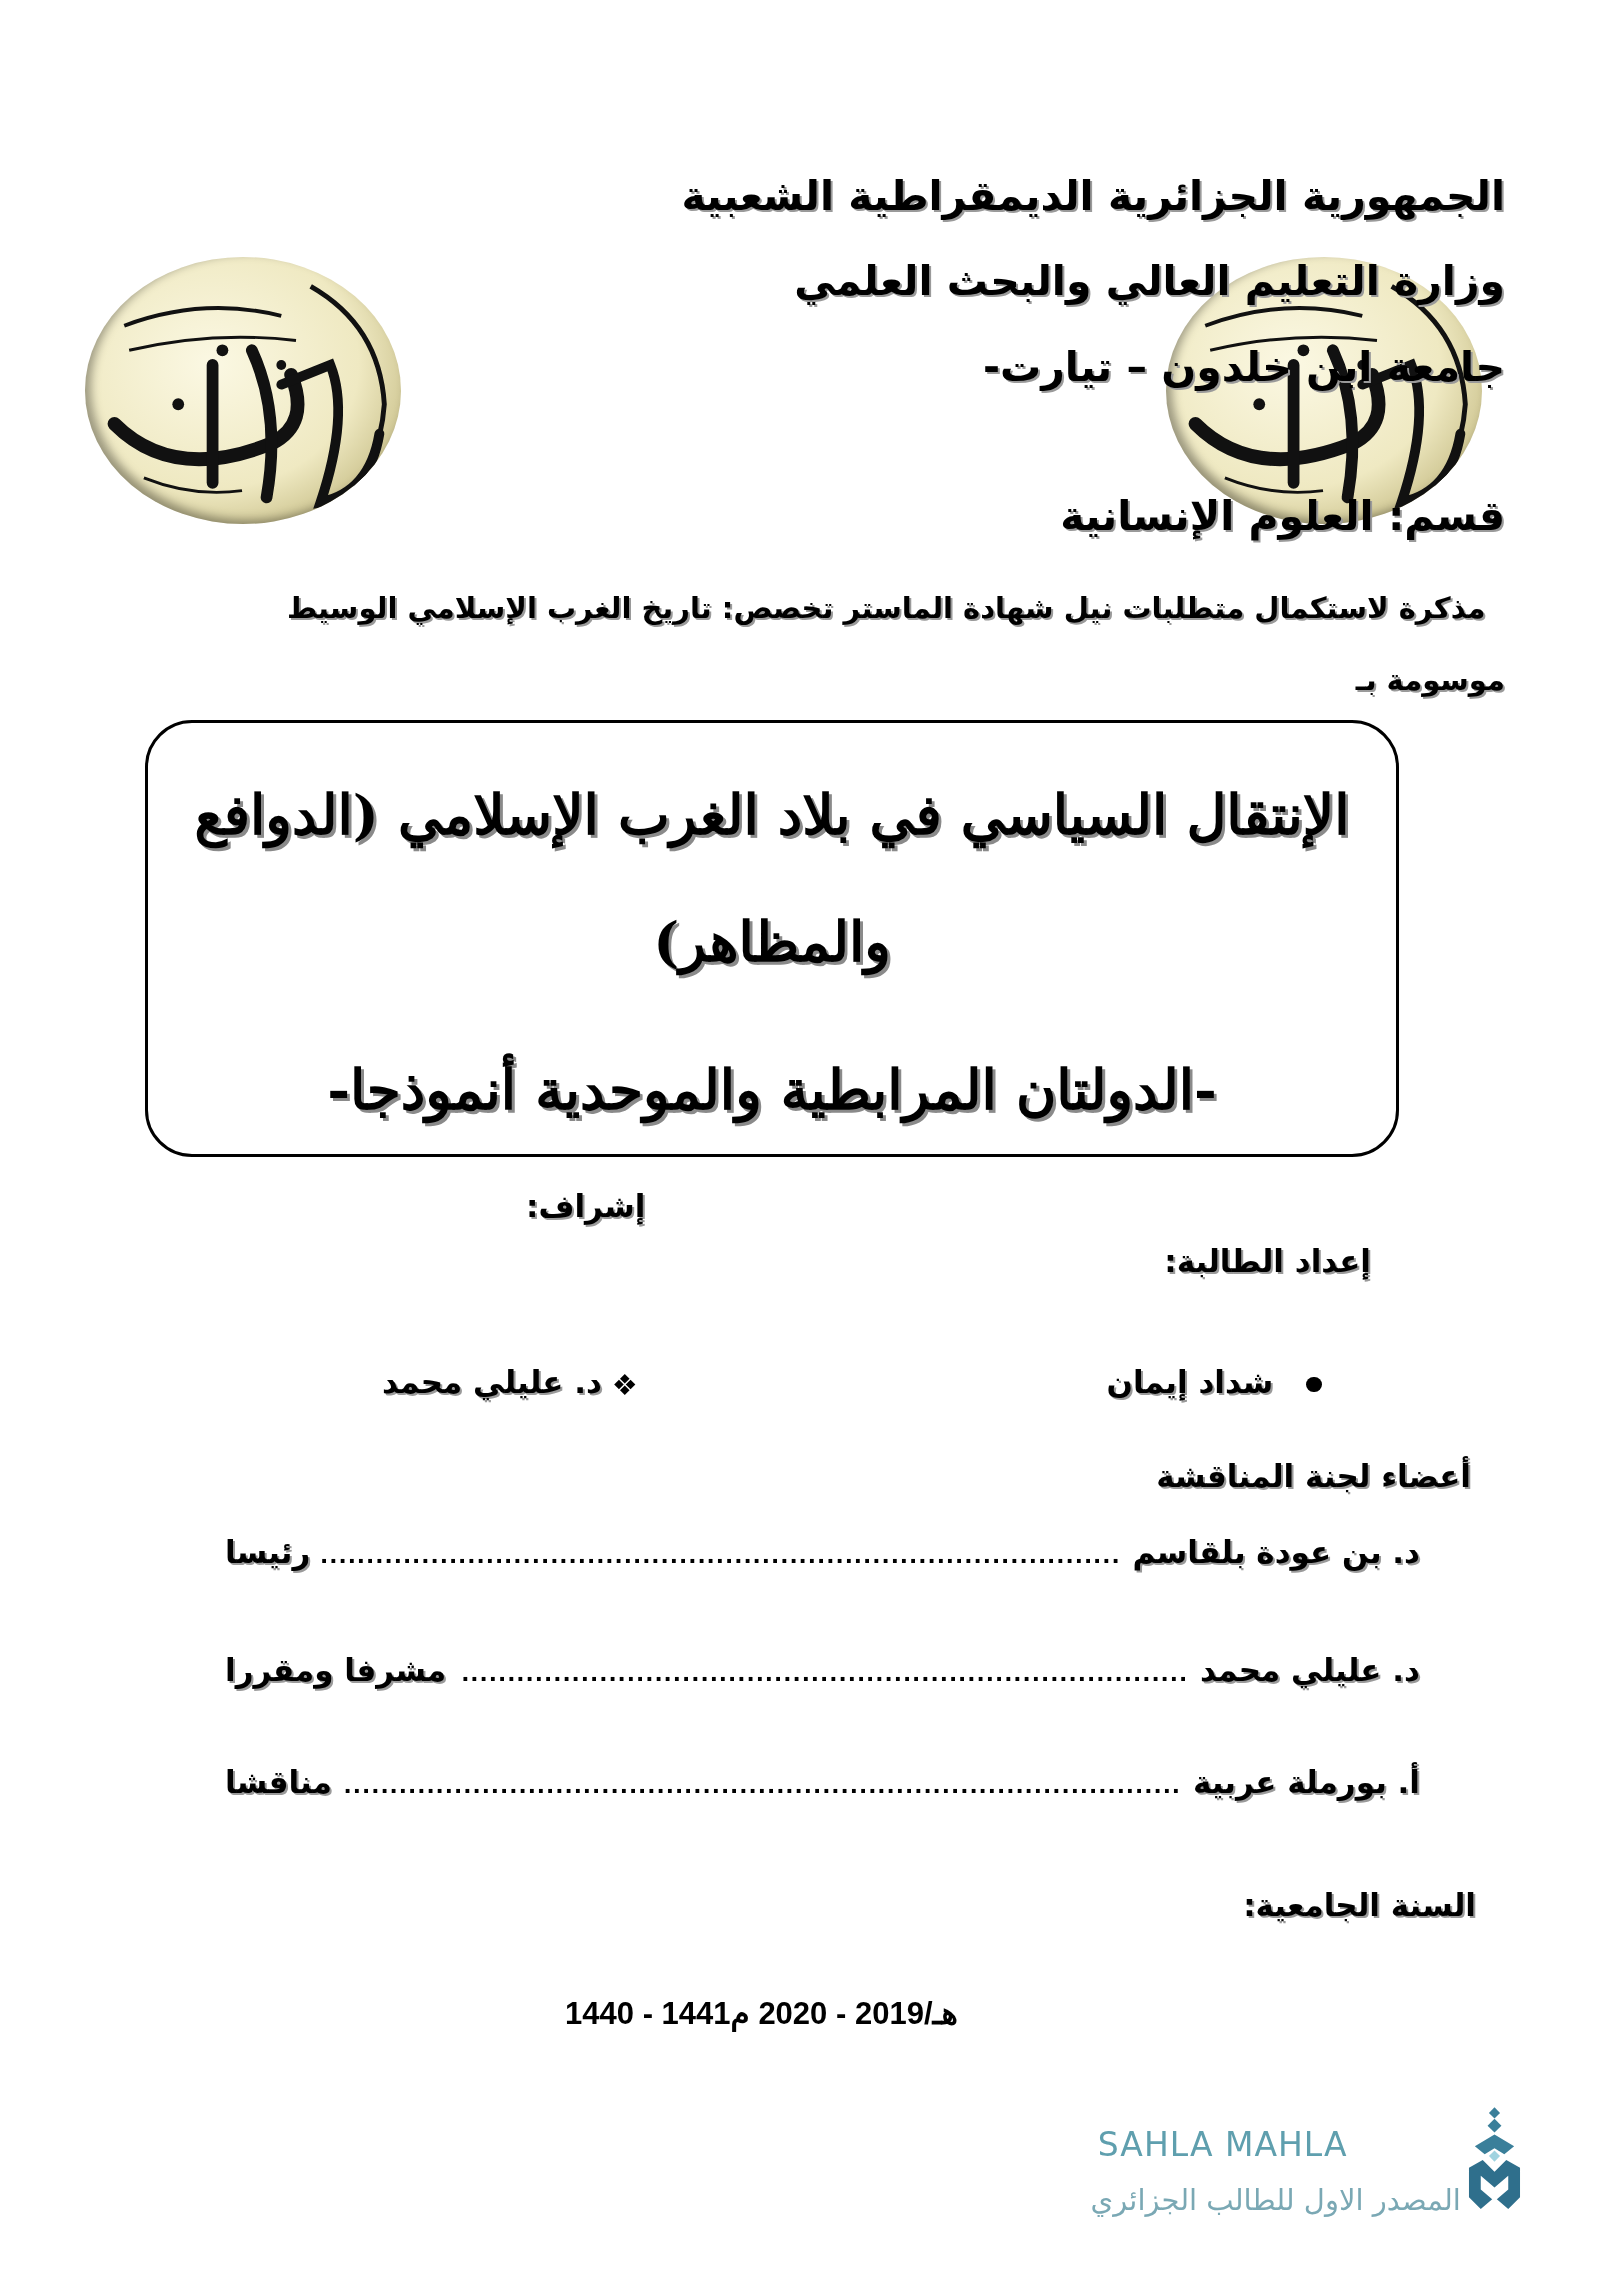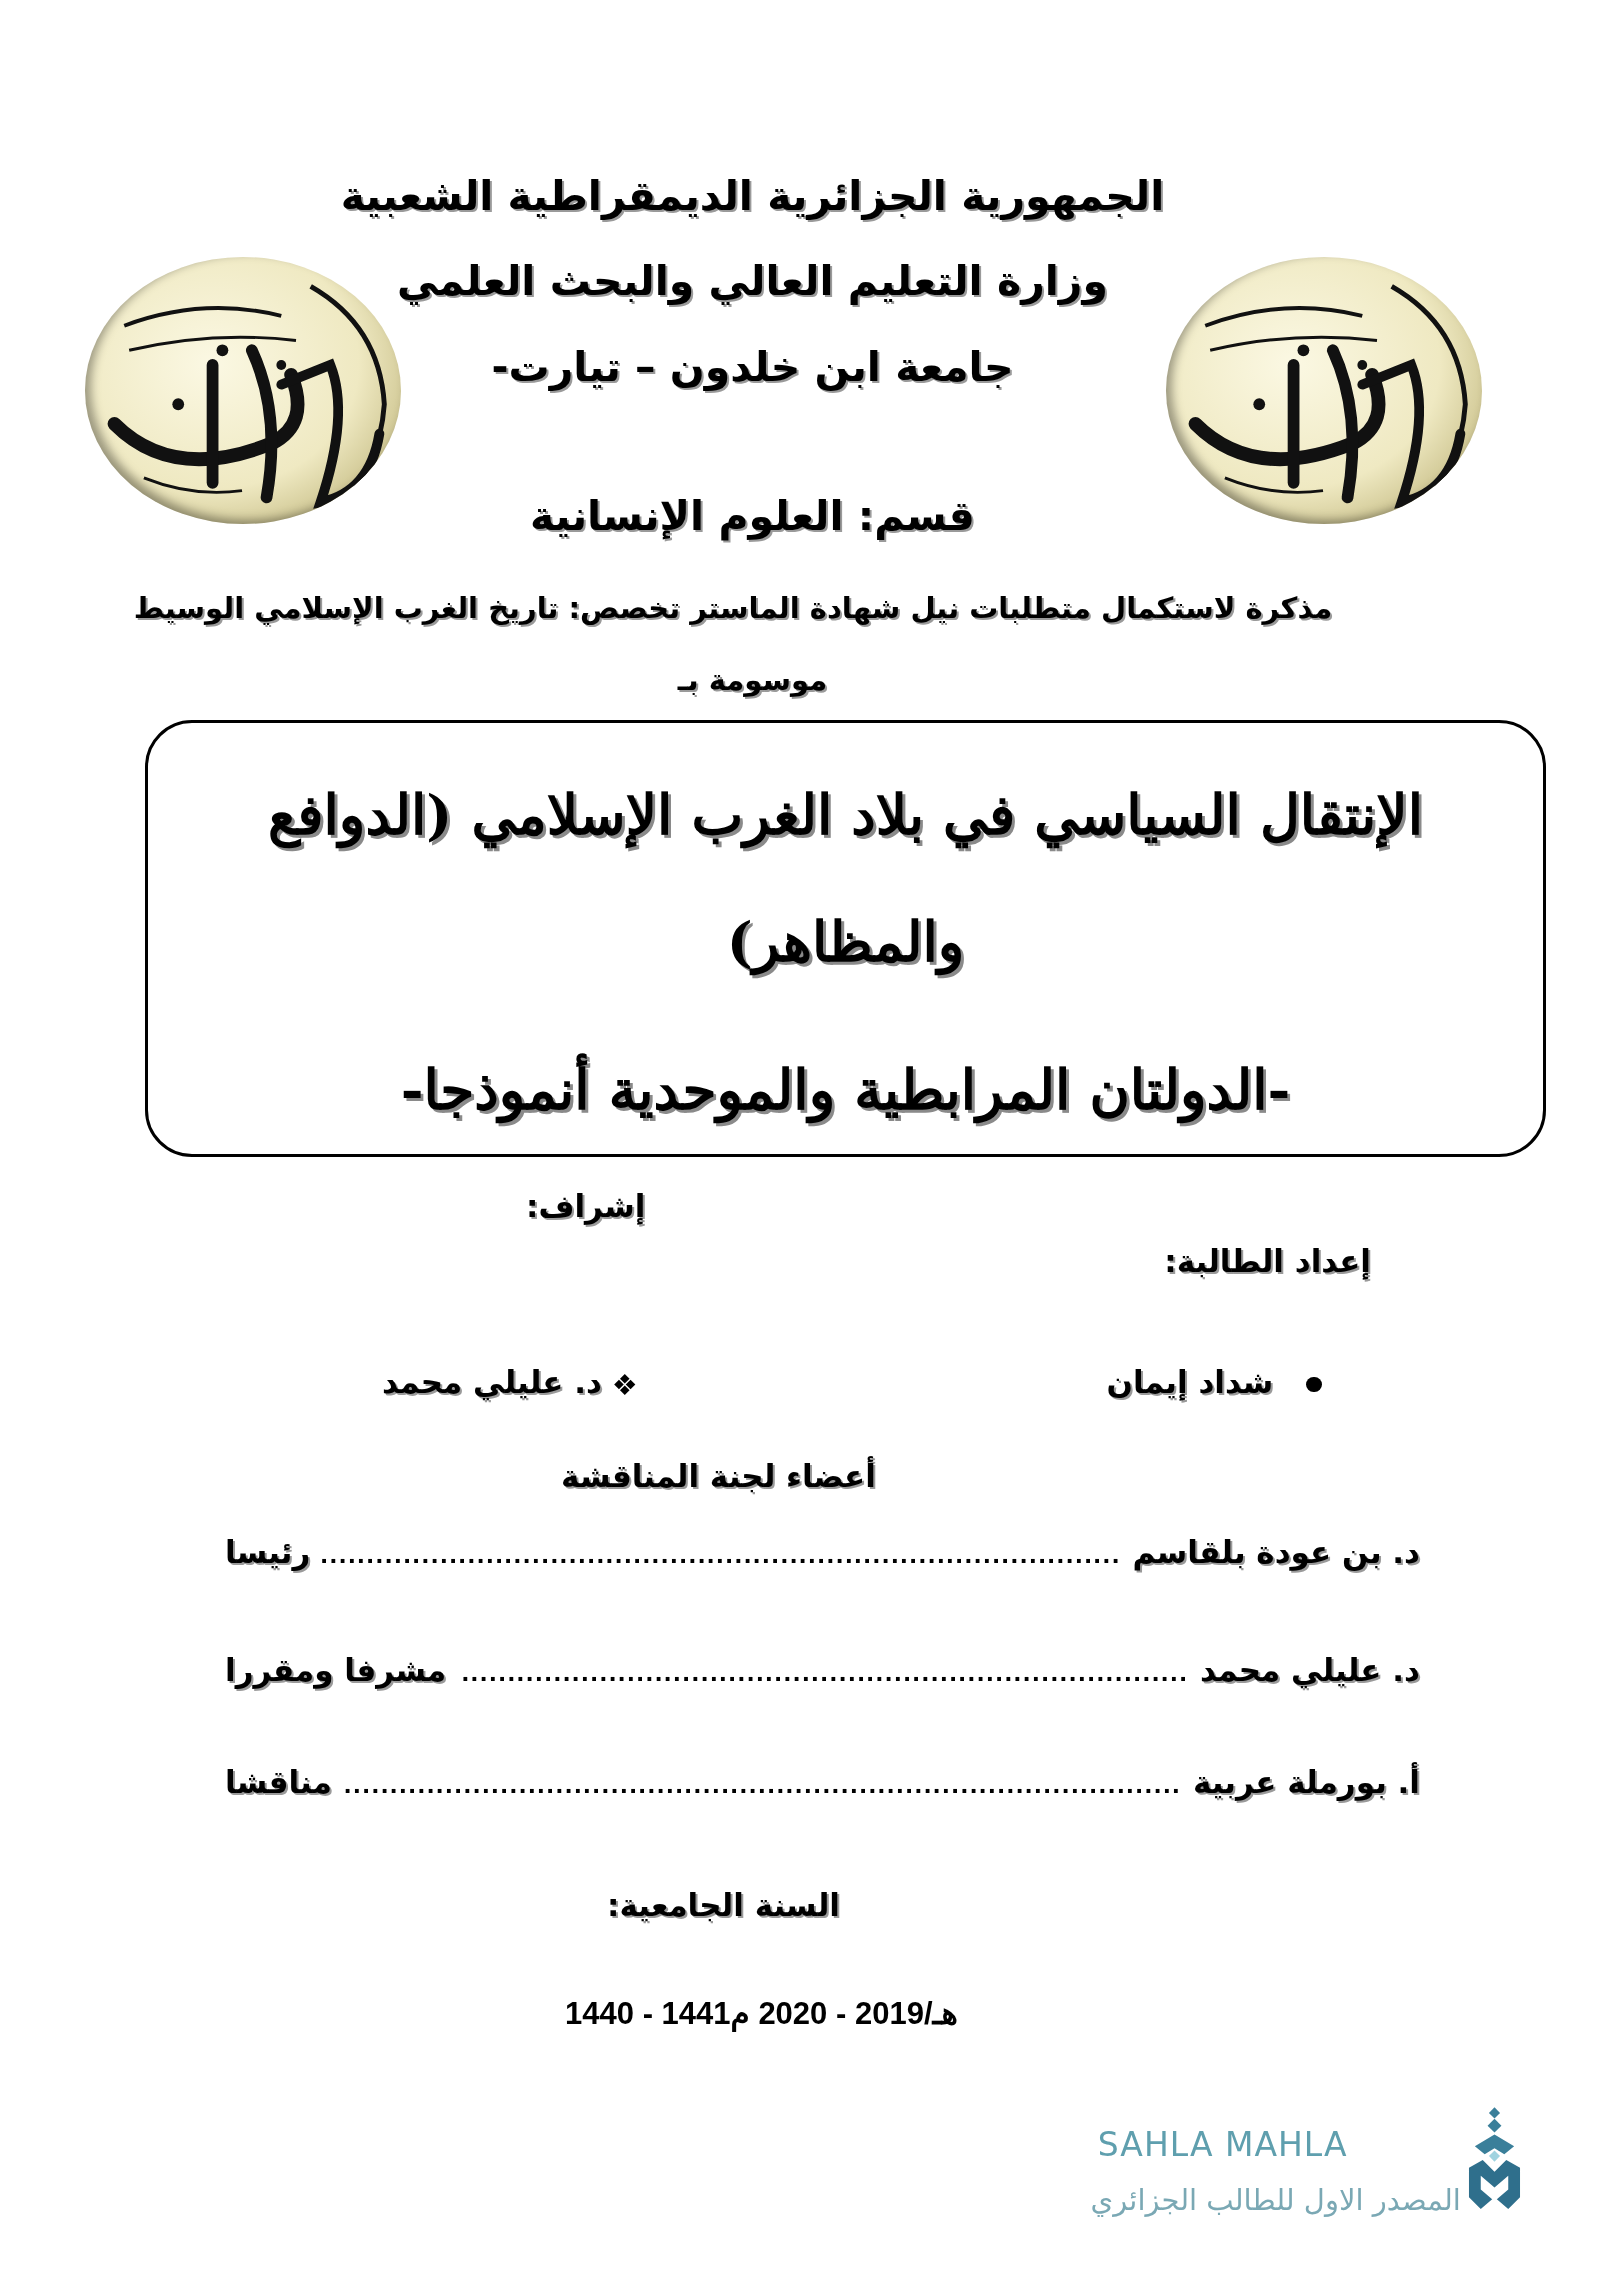--- a/index.html
+++ b/index.html
@@ -17,21 +17,20 @@
     }
     .page {
       position: absolute;
       left: 0; top: 0;
       width: 1621px; height: 2293px;
     }
     .center-line {
       position: absolute;
       left: 0;
       width: 1505px;
-      text-align: center;
       direction: rtl;
       font-weight: bold;
       white-space: nowrap;
       text-shadow: 2px 2px 0 #9a9a9a;
     }
     .h-line {
       font-size: 41px;
       letter-spacing: 0px;
     }
     .sub-line {
@@ -47,21 +46,21 @@
       overflow: hidden;
       box-shadow: inset 5.9px -3.9px 9.8px rgba(0,0,0,0.35);
     }
     .logo svg { width: 100%; height: 100%; display: block; }
 
     
     .title-box {
       position: absolute;
       left: 145px;
       top: 720px;
-      width: 1401px;
+      width: 1254px;
       height: 437px;
       border: 3.9px solid #000;
       border-radius: 47px;
       box-sizing: border-box;
     }
     .title-line {
       position: absolute;
       left: 0;
       width: 100%;
       text-align: center;

